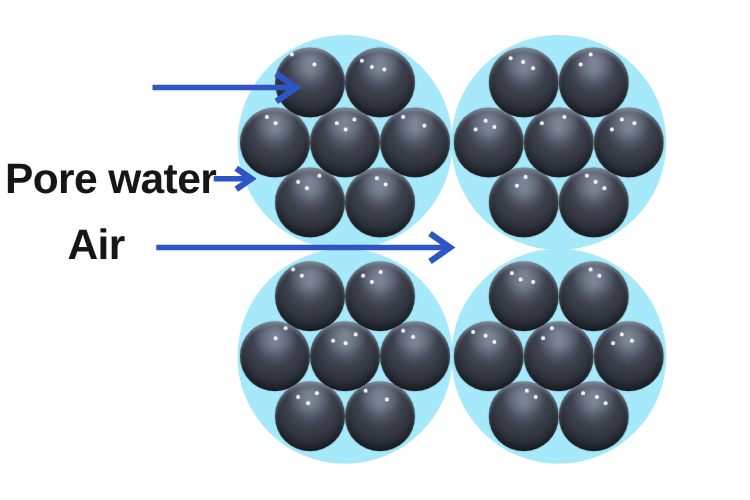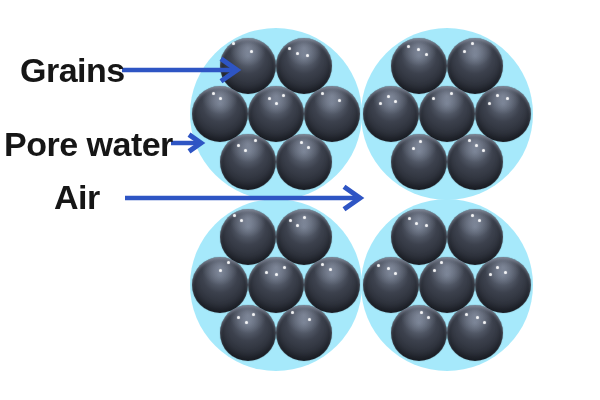--- a/index.html
+++ b/index.html
@@ -183,16 +183,15 @@
       </g>
       <g>
         <line x1="171" y1="143" x2="199" y2="143" stroke="#2e55c4" stroke-width="4.5"></line>
         <path d="M 189 134.6 L 201 143 L 189 151.4" fill="none" stroke="#2e55c4" stroke-width="5" stroke-linejoin="miter"></path>
       </g>
       <g>
         <line x1="125" y1="198" x2="358" y2="198" stroke="#2e55c4" stroke-width="4.5"></line>
         <path d="M 344 186.8 L 360 198 L 344 209.2" fill="none" stroke="#2e55c4" stroke-width="5" stroke-linejoin="miter"></path>
       </g>
     </svg>
-  <div class="label" id="label-grains">Grains</div>
   <div class="label" id="label-pore-water">Pore water</div>
   <div class="label" id="label-air">Air</div>
 </div>
 
 </body></html>

